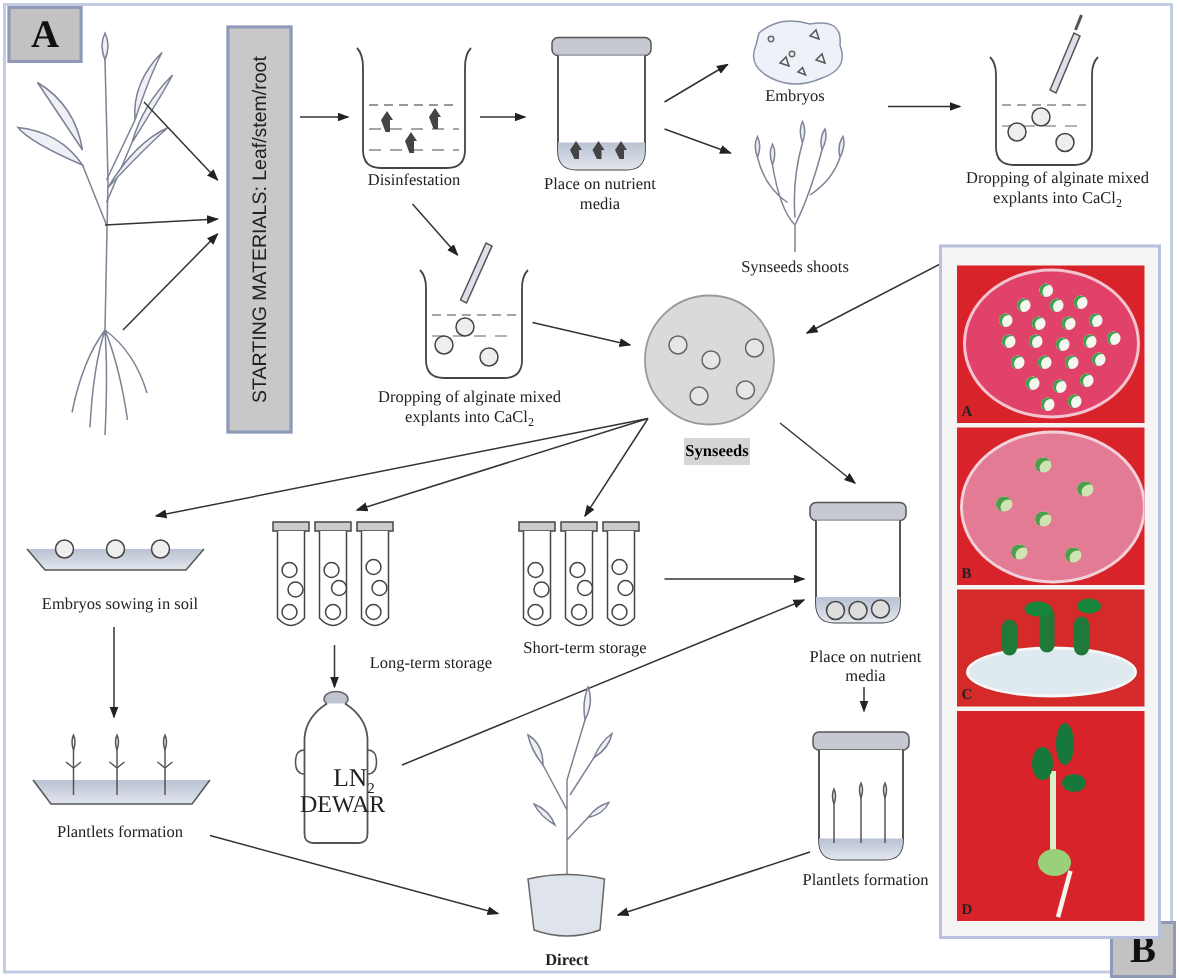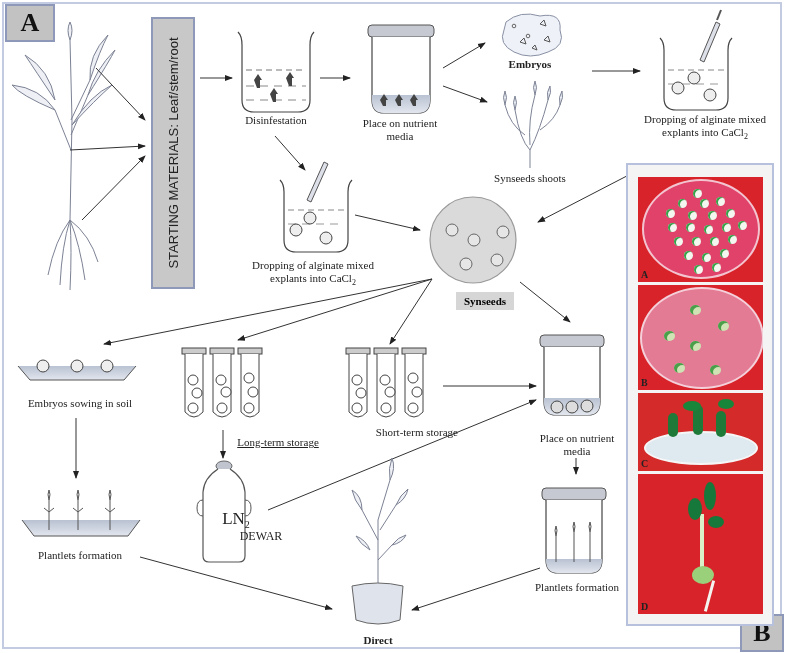--- a/index.html
+++ b/index.html
@@ -4,21 +4,21 @@
 <style>
   html,body{margin:0;padding:0;background:#fff;}
   body{width:786px;height:653px;position:relative;overflow:hidden;font-family:"Liberation Serif",serif;}
   #stage{position:absolute;left:0;top:0;width:786px;height:653px;}
   .frame{position:absolute;left:2px;top:2px;width:780px;height:647px;border:2px solid #c3cbe3;box-sizing:border-box;}
   .panel-label{position:absolute;background:#c2c2c2;border:2px solid #8e98b8;box-sizing:border-box;font-family:"Liberation Serif",serif;font-weight:bold;font-size:26px;color:#111;display:flex;align-items:center;justify-content:center;}
   .txt{position:absolute;font-family:"Liberation Serif",serif;font-size:11px;color:#222;text-align:center;line-height:13px;white-space:nowrap;}
   .bold{font-weight:bold;}
   .start-box{position:absolute;left:151px;top:17px;width:44px;height:272px;background:#c8c8c8;border:2px solid #8e98b8;box-sizing:border-box;}
   .start-box span{position:absolute;left:50%;top:50%;transform:translate(-50%,-50%) rotate(-90deg);white-space:nowrap;font-family:"Liberation Sans",sans-serif;font-size:13px;color:#222;}
-  .syn-label{position:absolute;left:456px;top:292px;width:58px;height:18px;background:#d6d6d6;display:flex;align-items:center;justify-content:center;font-weight:bold;font-size:11px;}
+  .syn-label{position:absolute;left:456px;top:292px;width:44px;height:18px;background:#d6d6d6;display:flex;align-items:center;justify-content:center;font-weight:bold;font-size:11px;}
   .photo-panel{position:absolute;left:626px;top:163px;width:148px;height:463px;border:2px solid #b7c0dc;background:#f4f4f4;box-sizing:border-box;}
   .photo{position:absolute;left:10px;width:125px;overflow:hidden;}
   .photo-letter{position:absolute;left:3px;bottom:2px;font-family:"Liberation Serif",serif;font-weight:bold;font-size:10px;color:#222;}
   svg{position:absolute;left:0;top:0;}
 </style>
 </head>
 <body>
 
 <div id="stage">
   <div class="frame"></div>
@@ -212,36 +212,36 @@
   <div class="panel-label" style="left:5px;top:4px;width:50px;height:38px;">A</div>
   <div class="panel-label" style="left:740px;top:614px;width:44px;height:38px;">B</div>
 
   <div class="start-box">
     <span>STARTING MATERIALS: Leaf/stem/root</span>
   </div>
 
   <div class="txt" style="left:226px;top:114px;width:100px;">Disinfestation</div>
   <div class="txt" style="left:350px;top:117px;width:100px;">Place on nutrient</div>
   <div class="txt" style="left:350px;top:130px;width:100px;">media</div>
-  <div class="txt" style="left:490px;top:58px;width:80px;font-weight:bold;">Embryos</div>
+  <div class="txt" style="left:490px;top:58px;width:80px;">Embryos</div>
   <div class="txt" style="left:480px;top:172px;width:100px;">Synseeds shoots</div>
   <div class="txt" style="left:630px;top:113px;width:150px;">Dropping of alginate mixed</div>
   <div class="txt" style="left:630px;top:126px;width:150px;"><span>explants into CaCl</span><sub style="font-size:8px;">2</sub></div>
   <div class="txt" style="left:238px;top:259px;width:150px;">Dropping of alginate mixed</div>
   <div class="txt" style="left:238px;top:272px;width:150px;"><span>explants into CaCl</span><sub style="font-size:8px;">2</sub></div>
   <div class="syn-label">Synseeds</div>
   <div class="txt" style="left:20px;top:397px;width:120px;">Embryos sowing in soil</div>
-  <div class="txt" style="left:228px;top:436px;width:100px;text-align:center;text-decoration:underline;">Long-term storage</div>
-  <div class="txt" style="left:348px;top:426px;width:110px;text-align:right;">Short-term storage</div>
+  <div class="txt" style="left:228px;top:436px;width:100px;text-align:right;">Long-term storage</div>
+  <div class="txt" style="left:335px;top:426px;width:110px;">Short-term storage</div>
   <div class="txt" style="left:522px;top:432px;width:110px;">Place on nutrient</div>
   <div class="txt" style="left:522px;top:445px;width:110px;">media</div>
   <div class="txt" style="left:20px;top:549px;width:120px;">Plantlets formation</div>
   <div class="txt" style="left:522px;top:581px;width:110px;">Plantlets formation</div>
   <div class="txt" style="left:212px;top:510px;width:48px;font-size:17px;line-height:18px;"><span>LN</span><sub style="font-size:10px;">2</sub></div>
-  <div class="txt" style="left:200px;top:530px;width:48px;font-size:12px;margin-left:37px;">DEWAR</div>
+  <div class="txt" style="left:200px;top:530px;width:48px;font-size:16px;">DEWAR</div>
   <div class="txt bold" style="left:348px;top:634px;width:60px;">Direct</div>
 
   <div class="photo-panel">
     <div class="photo" style="top:12px;height:105px;background:#d9232a;">
       <div style="position:absolute;left:4px;top:2px;width:118px;height:100px;border-radius:50%;background:#e0426a;border:2px solid #f3c4d0;box-sizing:border-box;"></div>
       <div id="beads">
           <div style="position: absolute; left: 55px; top: 12px; width: 9px; height: 9px; border-radius: 50%; background: rgb(244, 247, 240); box-shadow: rgb(58, 160, 74) 2px 1px 0px inset;"></div>
           <div style="position: absolute; left: 40px; top: 22px; width: 9px; height: 9px; border-radius: 50%; background: rgb(244, 247, 240); box-shadow: rgb(58, 160, 74) 2px 1px 0px inset;"></div>
           <div style="position: absolute; left: 62px; top: 22px; width: 9px; height: 9px; border-radius: 50%; background: rgb(244, 247, 240); box-shadow: rgb(58, 160, 74) 2px 1px 0px inset;"></div>
           <div style="position: absolute; left: 78px; top: 20px; width: 9px; height: 9px; border-radius: 50%; background: rgb(244, 247, 240); box-shadow: rgb(58, 160, 74) 2px 1px 0px inset;"></div>

